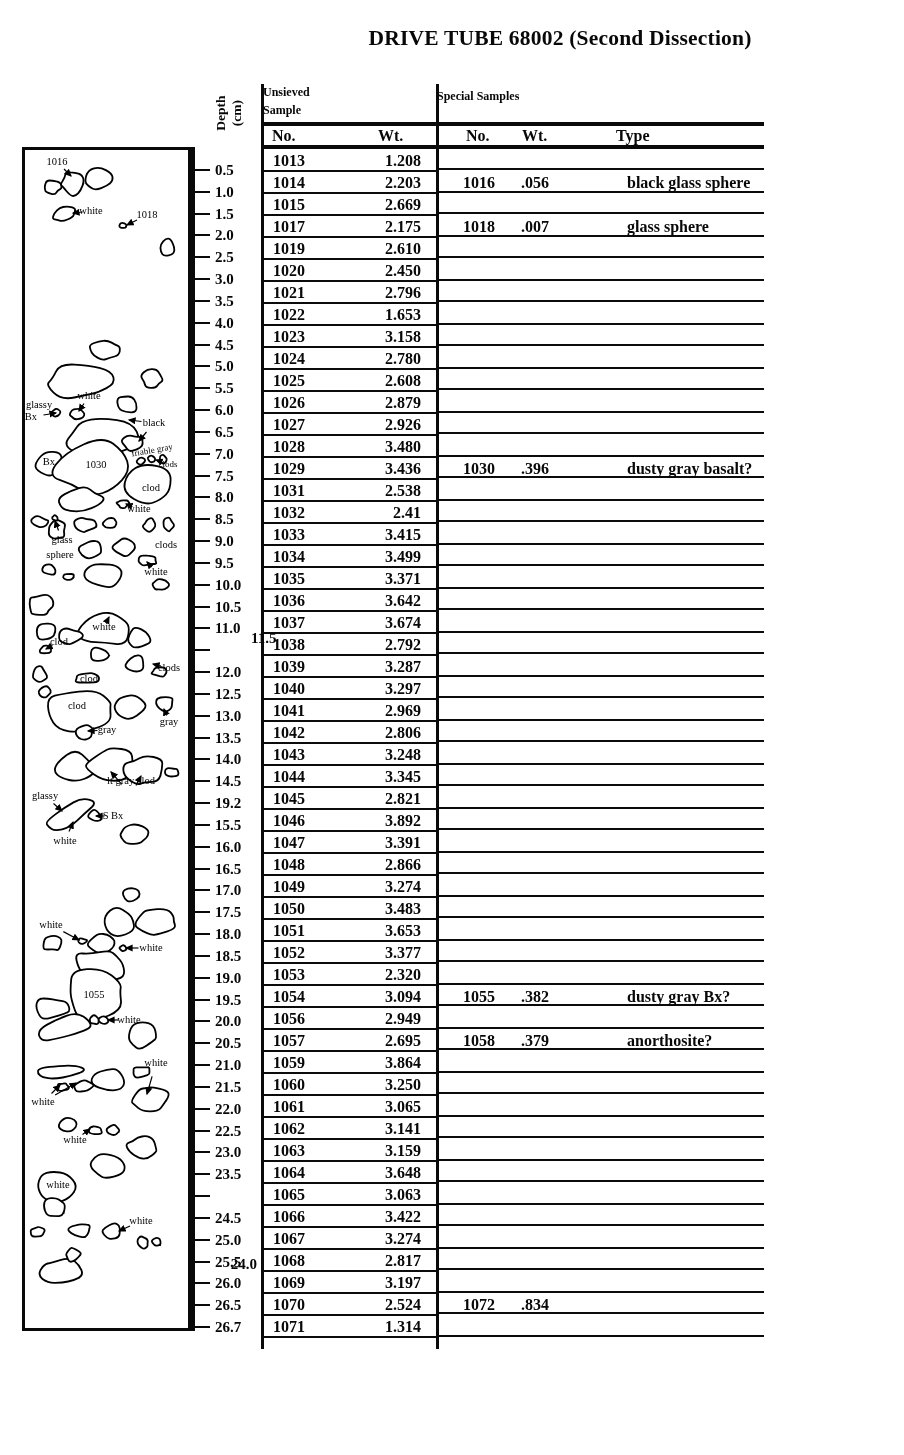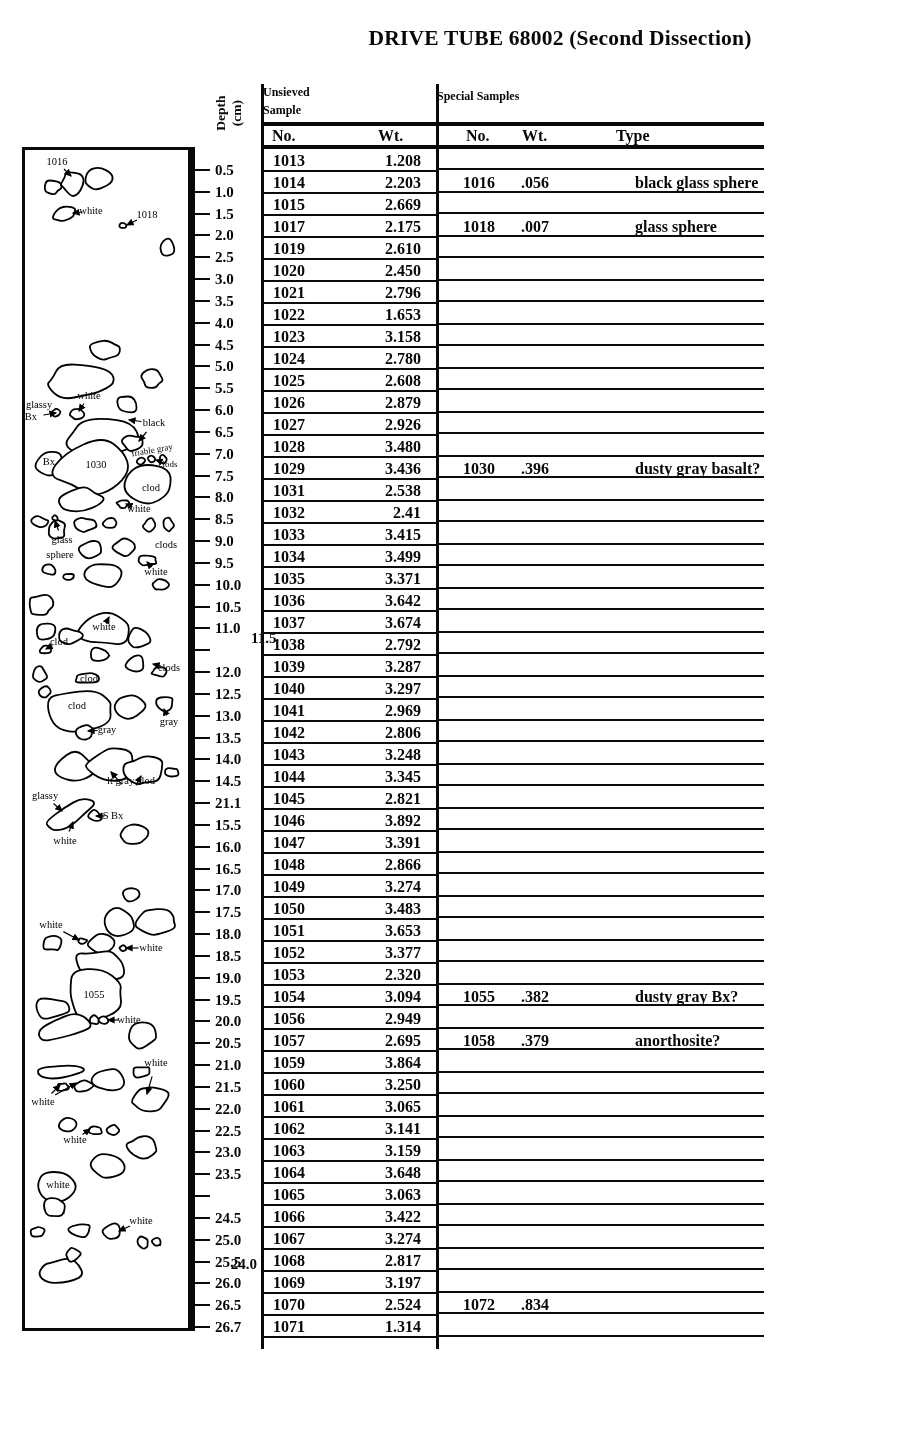--- a/index.html
+++ b/index.html
@@ -27,21 +27,21 @@
   #rows{left:263px;top:150px;width:582px;}
   .trow{position:relative;width:582px;height:22px;box-sizing:border-box;}
   .rseg{position:absolute;bottom:0;height:2px;background:#0b0b0b;}
   .rseg.l{left:0;width:174px;}
   .rseg.r{left:174px;width:408px;}
   .cell{position:absolute;top:0;height:22px;line-height:21px;font-size:16px;font-weight:bold;white-space:nowrap;}
   .c-no{left:10px;width:60px;}
   .c-wt{left:58px;width:100px;text-align:right;}
   .c-spno{left:200px;width:58px;}
   .c-spwt{left:258px;width:64px;}
-  .c-sptype{left:372px;width:215px;}
+  .c-sptype{left:364px;width:215px;}
   
   #blob-svg{left:0;top:0;pointer-events:none;}
   .dlabel{position:absolute;transform:translate(-50%,-50%);font-size:10.5px;line-height:10px;
           white-space:nowrap;color:#000;}
 </style>
 </head>
 <body>
 
 <div id="page">
 
@@ -784,21 +784,21 @@
     <div class="abs tick-label" style="top: 687.92px;">12.5</div>
     <div class="abs tick" style="top: 714.75px;"></div>
     <div class="abs tick-label" style="top: 709.75px;">13.0</div>
     <div class="abs tick" style="top: 736.58px;"></div>
     <div class="abs tick-label" style="top: 731.58px;">13.5</div>
     <div class="abs tick" style="top: 758.41px;"></div>
     <div class="abs tick-label" style="top: 753.41px;">14.0</div>
     <div class="abs tick" style="top: 780.24px;"></div>
     <div class="abs tick-label" style="top: 775.24px;">14.5</div>
     <div class="abs tick" style="top: 802.07px;"></div>
-    <div class="abs tick-label" style="top: 797.07px;">21.1</div>
+    <div class="abs tick-label" style="top: 797.07px;">19.2</div>
     <div class="abs tick" style="top: 823.9px;"></div>
     <div class="abs tick-label" style="top: 818.9px;">15.5</div>
     <div class="abs tick" style="top: 845.73px;"></div>
     <div class="abs tick-label" style="top: 840.73px;">16.0</div>
     <div class="abs tick" style="top: 867.56px;"></div>
     <div class="abs tick-label" style="top: 862.56px;">16.5</div>
     <div class="abs tick" style="top: 889.39px;"></div>
     <div class="abs tick-label" style="top: 884.39px;">17.0</div>
     <div class="abs tick" style="top: 911.22px;"></div>
     <div class="abs tick-label" style="top: 906.22px;">17.5</div>

